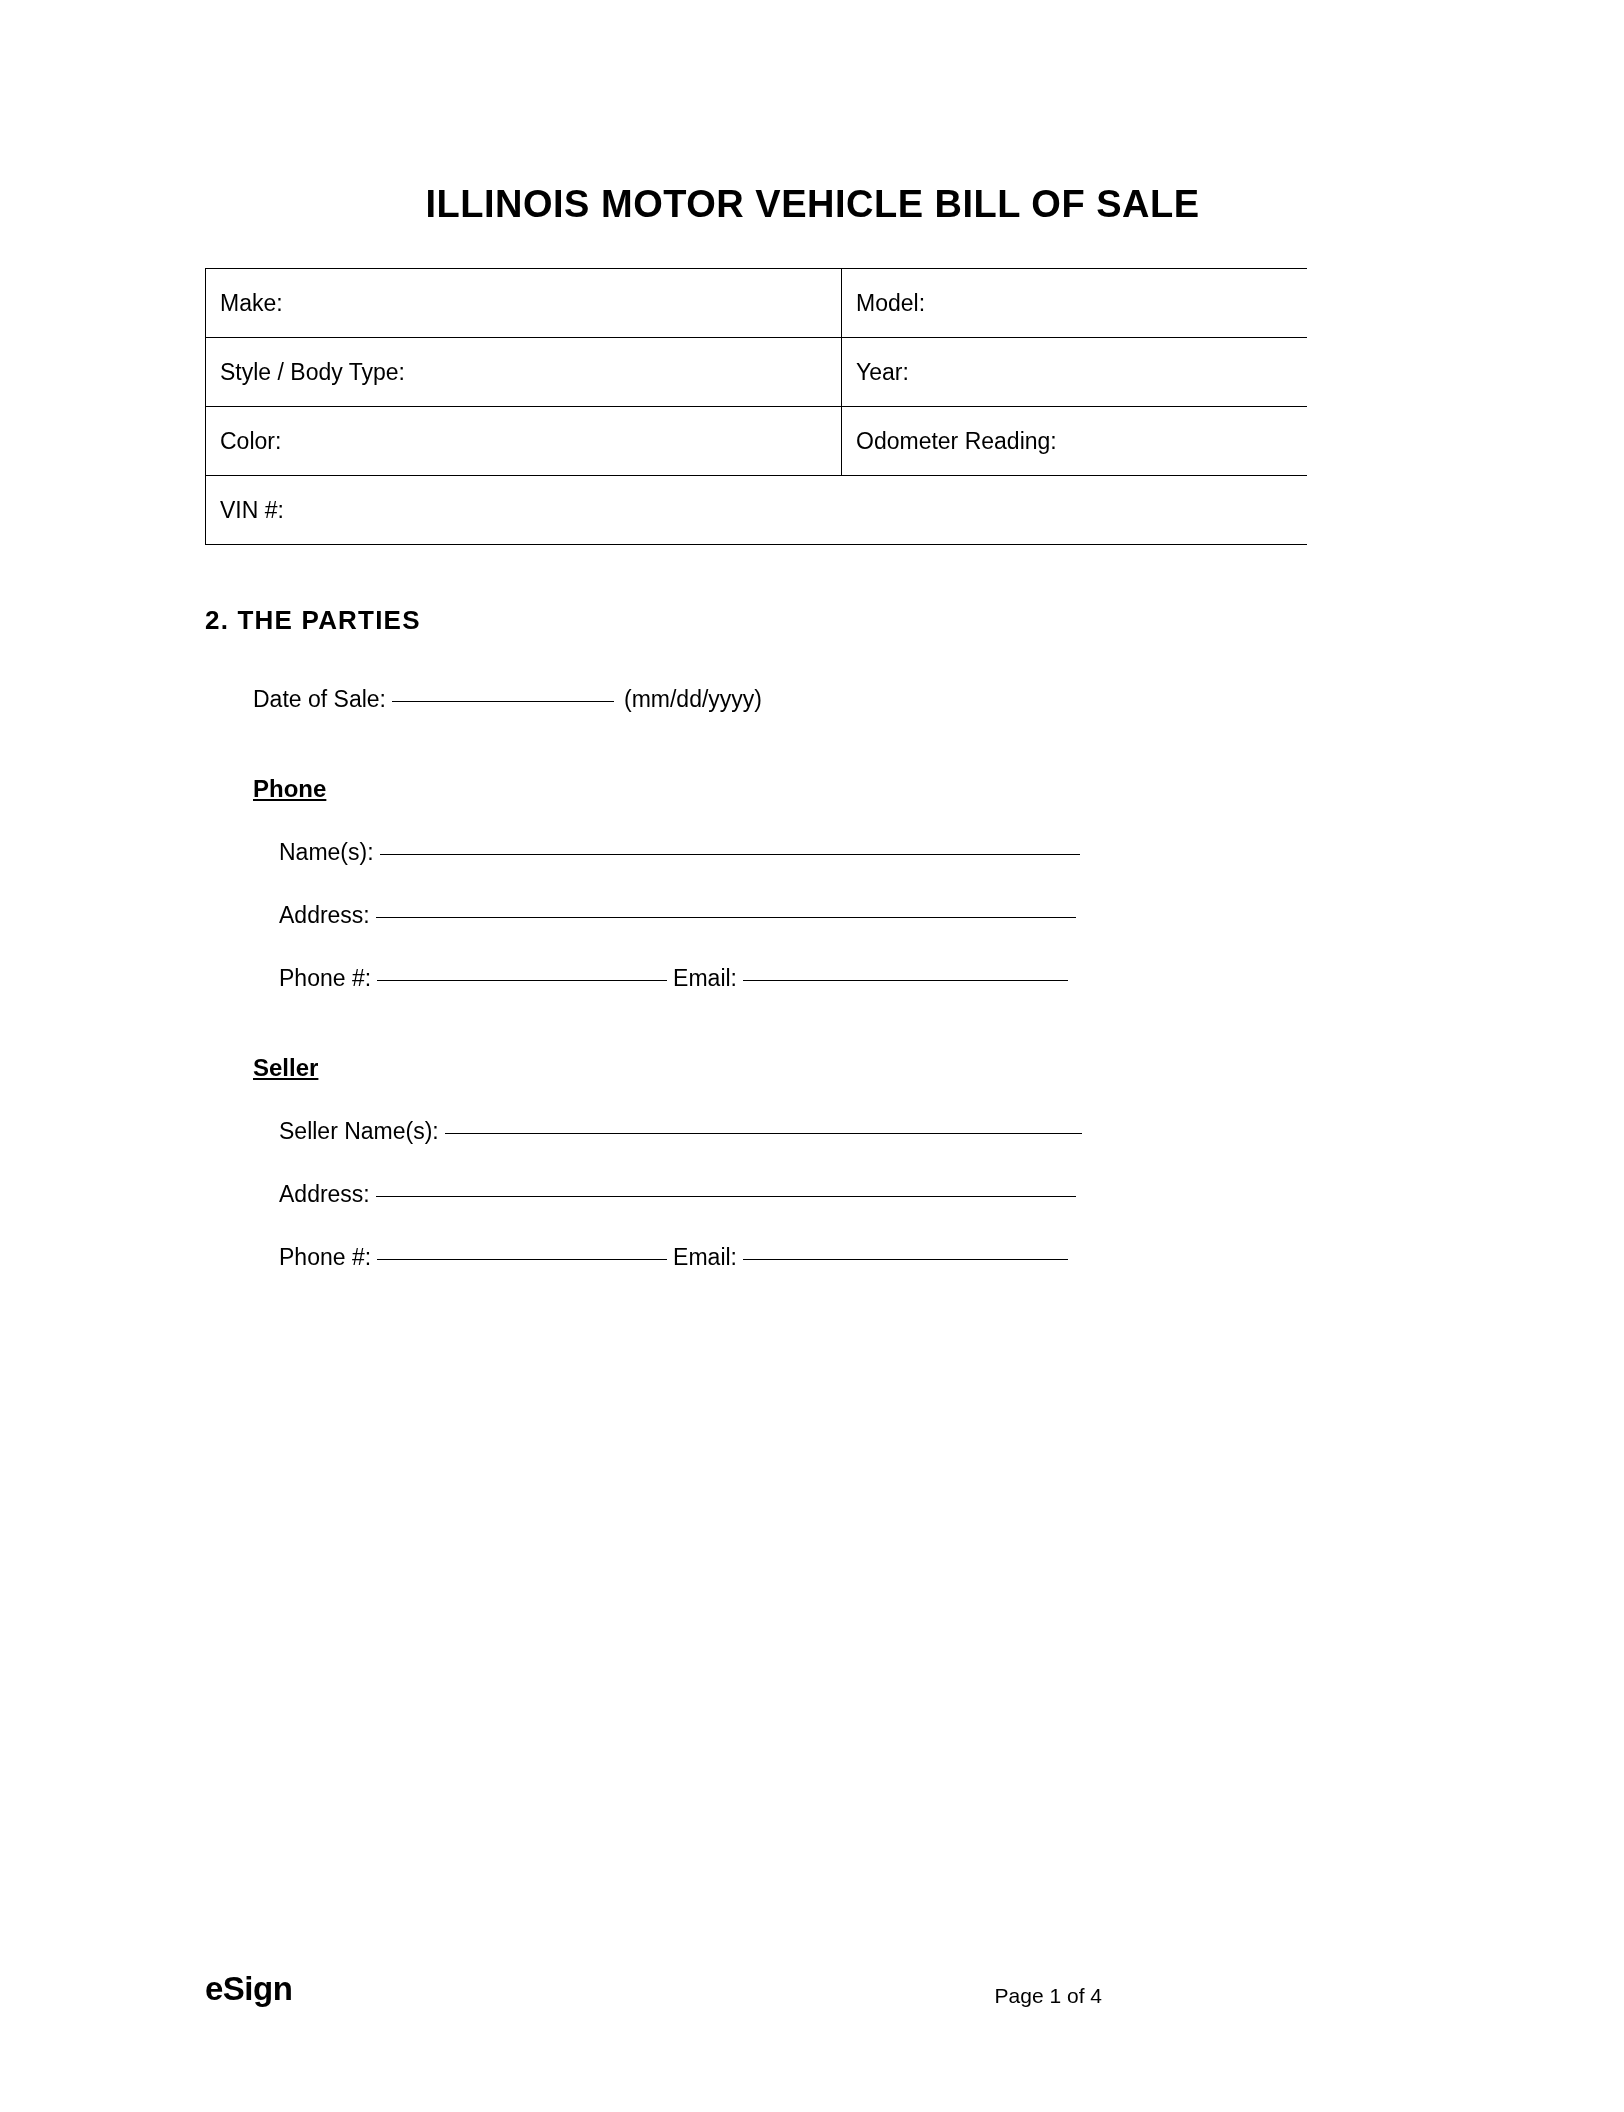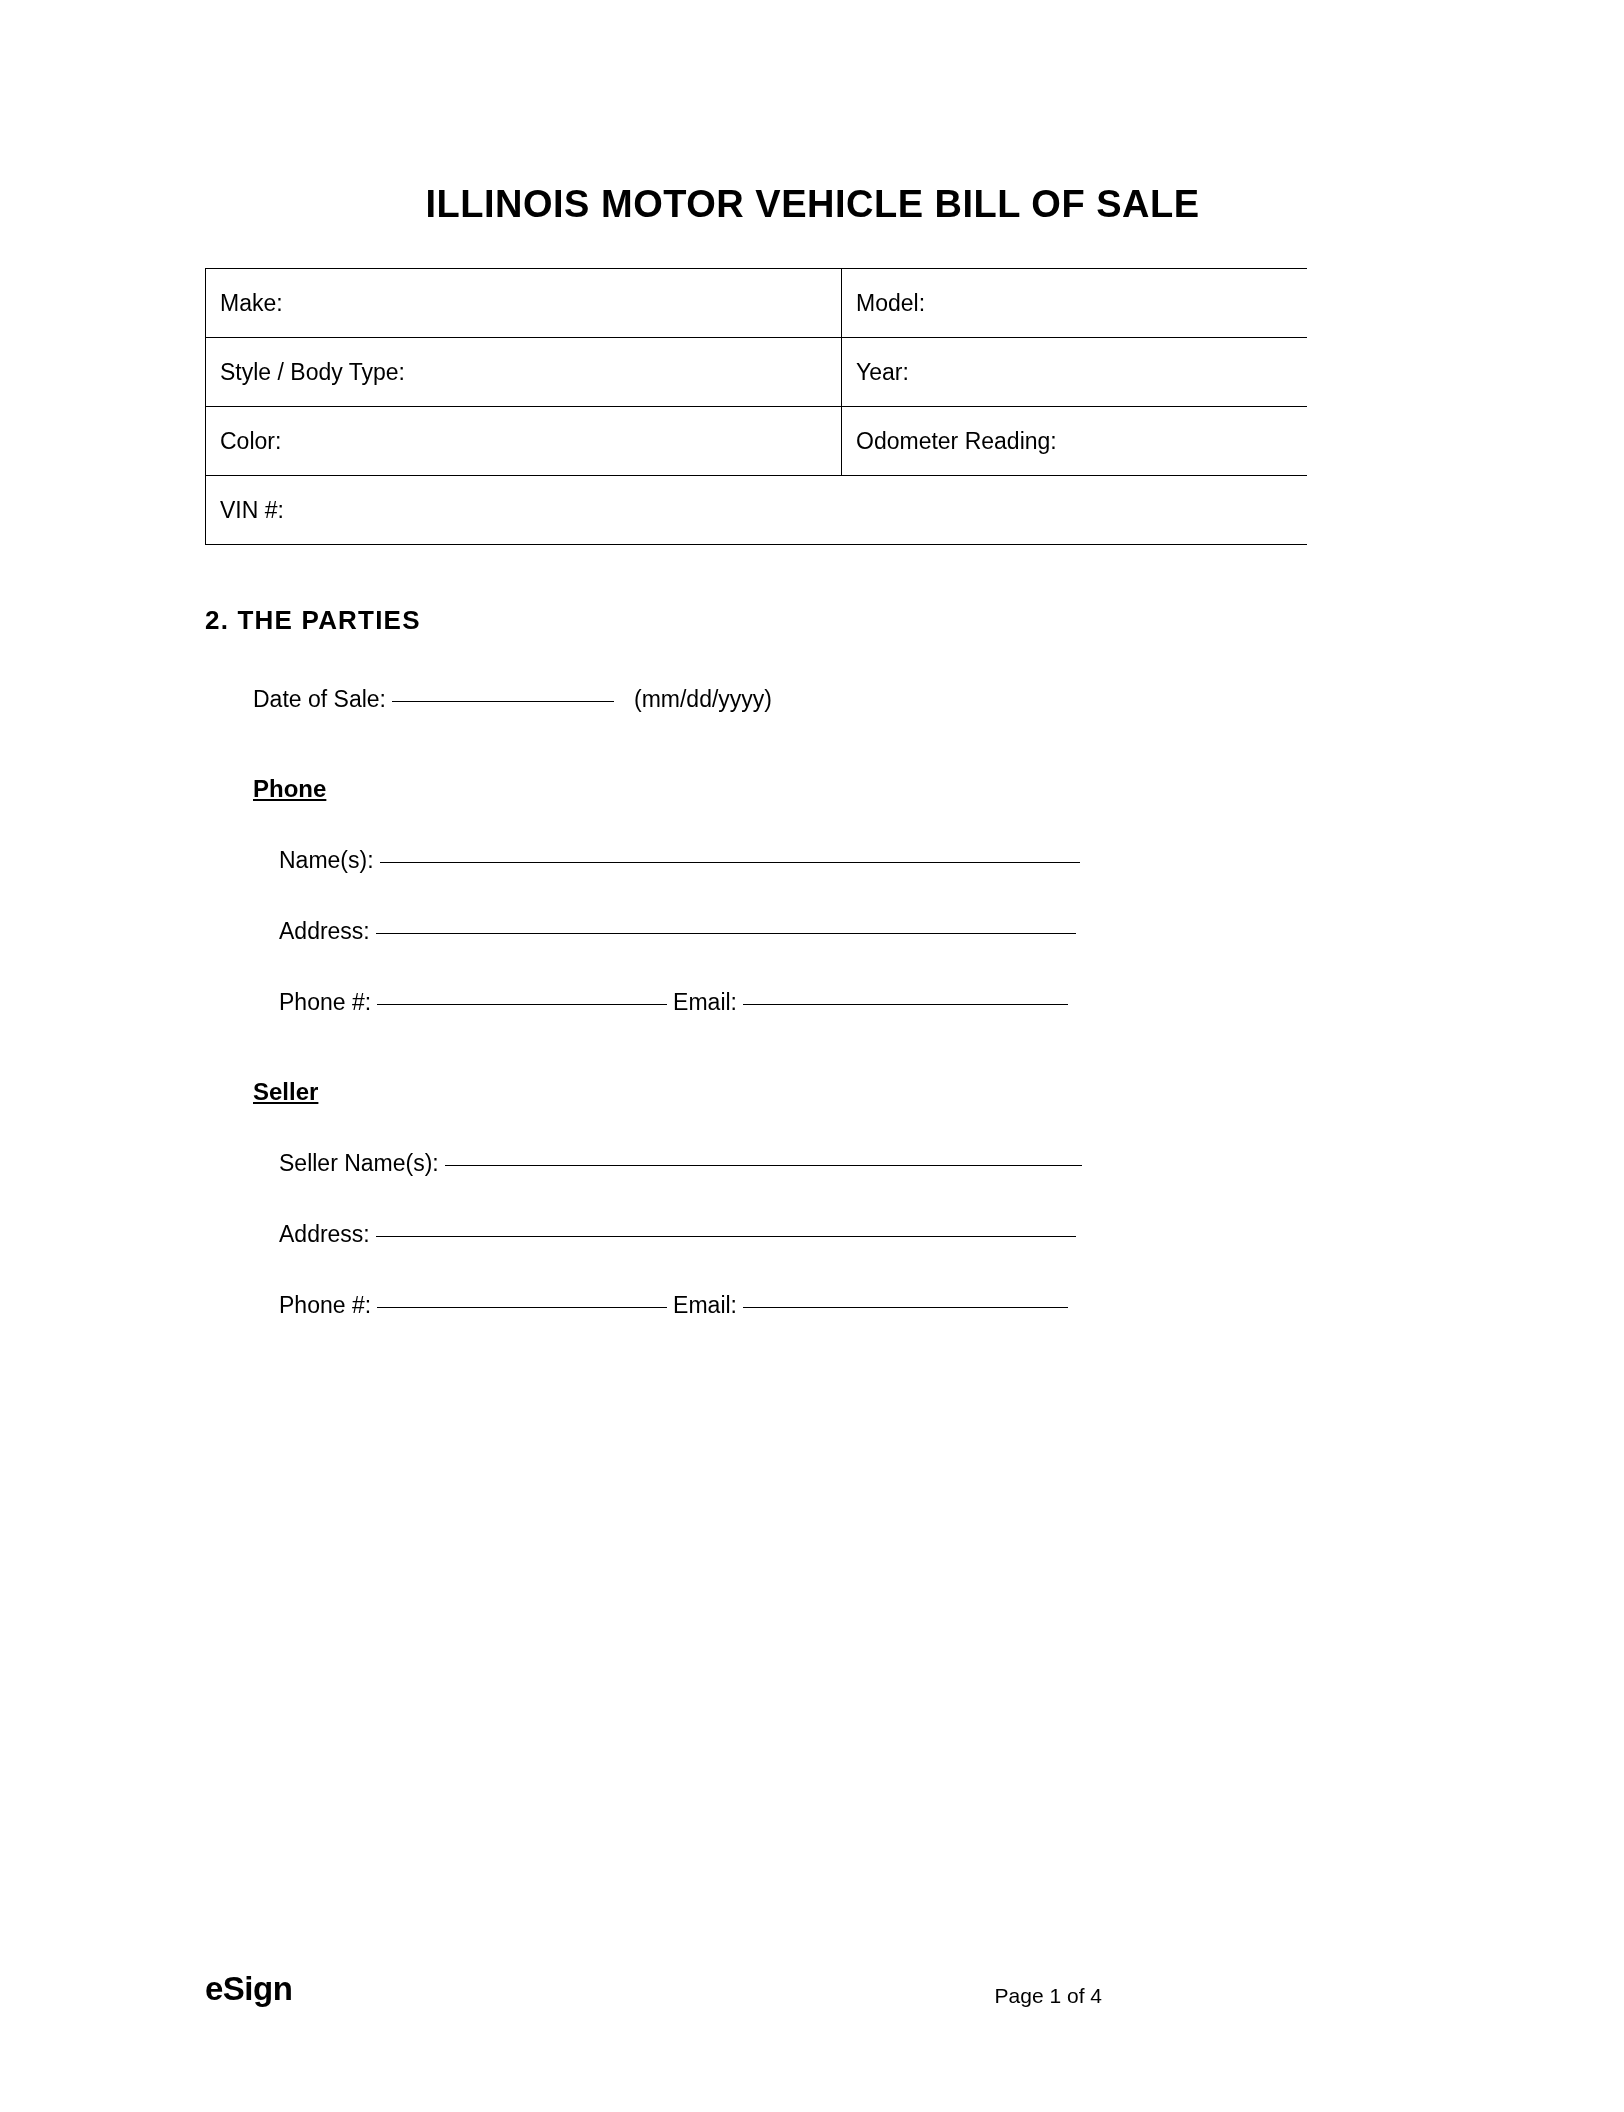--- a/index.html
+++ b/index.html
@@ -73,35 +73,35 @@
     margin-top: 62px;
   }
   .field-row {
     font-size: 23px;
     margin-top: 36px;
     margin-left: 26px;
     white-space: nowrap;
     display: flex;
     align-items: baseline;
   }
-  .field-row .lbl { flex: 0 0 auto; margin-top: 8px; }
+  .field-row .lbl { flex: 0 0 auto; }
   .rule {
     display: inline-block;
     border-bottom: 1.5px solid #000000;
     height: 0;
     position: relative;
     top: -5px;
     margin: 0 6px;
   }
   .rule-long { width: 700px; }
   .rule-long2 { width: 637px; }
   .rule-date { width: 222px; }
   .rule-phone { width: 290px; }
   .rule-email { width: 325px; }
-  .gap-after { margin-left: 14px; }
+  .gap-after { margin-left: 4px; }
 
   .buyer-block { margin-top: 0; }
   .seller-block { margin-top: 44px; }
 
   .footer {
     position: absolute;
     left: 205px;
     right: 205px;
     bottom: 104px;
     display: flex;

